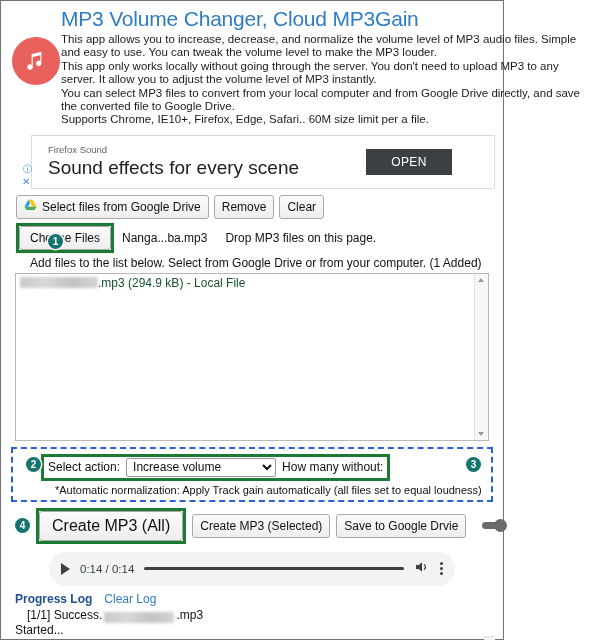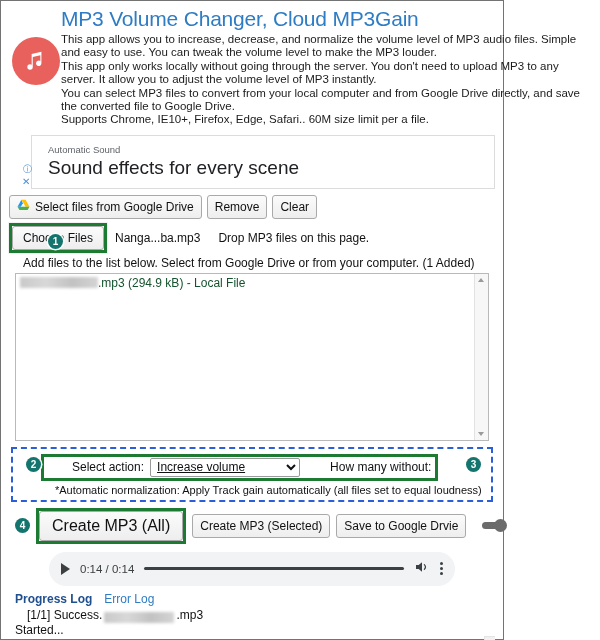--- a/index.html
+++ b/index.html
@@ -59,21 +59,21 @@
   .ad-head{font-size:19px;color:#202124;line-height:24px;font-weight:400;}
   .ad-open{
     width:86px;height:26px;background:#3c4043;color:#fff;
     display:flex;align-items:center;justify-content:center;
     font-size:12px;letter-spacing:.4px;margin-right:42px;
   }
   .ad-info{position:absolute;left:-9px;bottom:12px;color:#4a90d9;font-size:9px;}
   .ad-close{position:absolute;left:-10px;bottom:1px;color:#4a90d9;font-size:10px;}
 
   
-  .row{padding-left:8px;}
+  .row{padding-left:15px;}
   .btn{
     display:inline-flex;align-items:center;
     border:1px solid #a9a9a9;
     background:linear-gradient(#fbfbfb,#eeeeee);
     border-radius:3px;
     padding:2px 7px;
     font-size:12px;color:#111;
     height:18px;box-sizing:content-box;
     white-space:nowrap;
   }
@@ -130,31 +130,30 @@
     position:relative;
   }
   .opt-row{display:flex;align-items:center;gap:0;padding-left:22px;}
   .opt-inner{
     border:3px solid #1d7a33;
     display:flex;align-items:center;
     padding:1px 4px 1px 4px;
     gap:6px;
     background:#fff;
   }
-  .lbl{font-size:12px;color:#111;white-space:nowrap;margin-left:24px;}
+  .lbl{font-size:12px;color:#111;white-space:nowrap;}
   select{
     font-family:"Liberation Sans", sans-serif;
     font-size:12px;
     border:1px solid #9a9a9a;
     background:#fff;
     height:19px;
     padding:0 2px;
     color:#111;
     border-radius:2px;
-    text-decoration:underline;
   }
   #select-action{width:150px;}
   #select-decibels{width:185px;}
   .note{
     font-size:11px;color:#111;margin-top:3px;padding-left:36px;
   }
 
   
   #create-row{
     margin-top:6px;display:flex;align-items:center;gap:6px;padding-left:14px;
@@ -234,23 +233,24 @@
       <p>This app only works locally without going through the server. You don't need to upload MP3 to any server. It allow you to adjust the volume level of MP3 instantly.</p>
       <p>You can select MP3 files to convert from your local computer and from Google Drive directly, and save the converted file to Google Drive.</p>
       <p>Supports Chrome, IE10+, Firefox, Edge, Safari.. 60M size limit per a file.</p>
     </div>
   </div>
 
   <div class="ad">
     <span class="ad-info">ⓘ</span>
     <span class="ad-close">✕</span>
     <div class="ad-texts">
-      <div class="ad-brand">Automatic Sound</div>
+      <div class="ad-brand">Firefox Sound</div>
       <div class="ad-head">Sound effects for every scene</div>
     </div>
+    <div class="ad-open">OPEN</div>
   </div>
 
   <div class="row">
     <div id="toolbar-row">
       <div class="btn">
         <span class="gdrive-icon">
           <svg width="13" height="12" viewBox="0 0 24 22" aria-hidden="true">
             <path d="M8.1 1.5L1 14h6.1l3.6-6.2z" fill="#2196f3"></path>
             <path d="M8.1 1.5h7.8L23 14h-7.1z" fill="#ffc107"></path>
             <path d="M1 14l3.5 6h15L23 14z" fill="#4caf50"></path>
@@ -329,21 +329,21 @@
     </span>
     <span class="kebab">
         <i></i>
         <i></i>
         <i></i>
       </span>
   </div>
 
   <div class="logtabs">
     <span class="logtab-active">Progress Log</span>
-    <span class="logtab">Error Log</span>
+    <span class="logtab">Clear Log</span>
   </div>
 
   <div class="logarea">
     <div class="logline success1">
       <span>[1/1] Success.</span>
       <span class="redact" style="width:70px;margin:0 2px;"></span>
       <span>.mp3</span>
     </div>
     <div class="logline">Started...</div>
     <div class="logline">[1/1] MP3 loading... Nangangamba.mp3</div>

